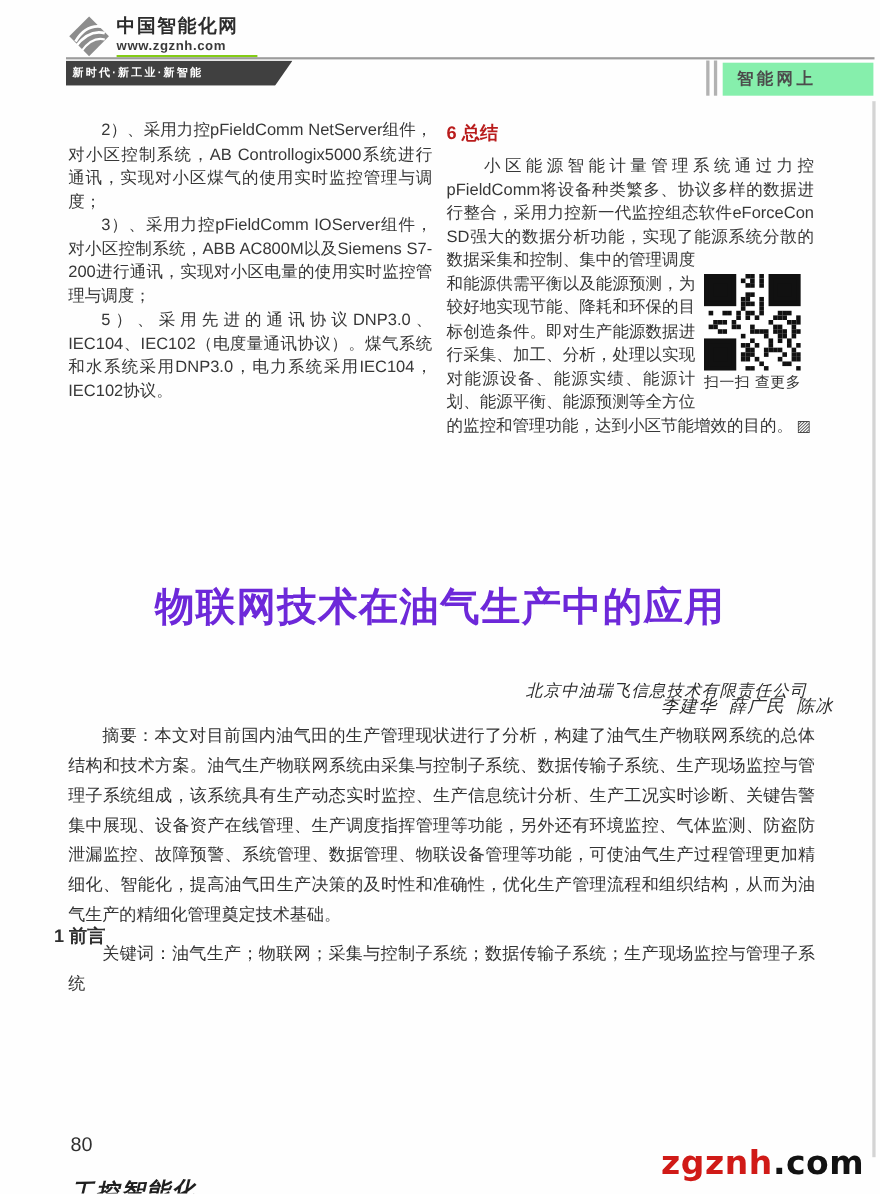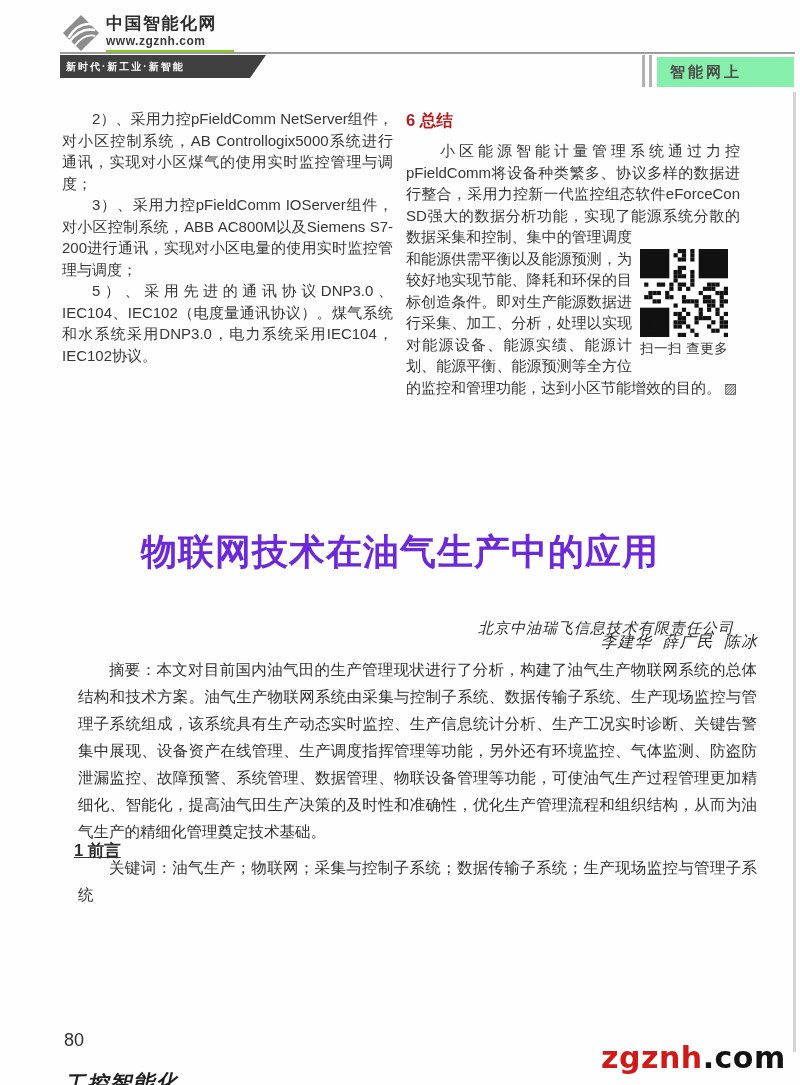--- a/index.html
+++ b/index.html
@@ -55,25 +55,25 @@
     position:absolute;left:40px;top:592px;width:718px;text-align:right;
     font-family:Liberation Mono, monospace;font-style:italic;
     font-size:16px;color:#2b2b2b;letter-spacing:1px;margin-top:40px;
   }
   .art-affil{
     position:absolute;left:56px;top:619px;width:678px;text-align:right;
     font-family:"Liberation Serif", serif;font-style:italic;
     font-size:15px;color:#2b2b2b;letter-spacing:1px;
   }
   
-  .abstract-block{position:absolute;left:62px;top:656px;width:679px;margin-left:16px;}
+  .abstract-block{position:absolute;left:62px;top:656px;width:679px;}
   .abstract-block p{margin:0;font-size:15.5px;line-height:27px;text-align:justify;text-indent:2em;color:#323232;}
   .abstract-block .kw{margin-top:9px;}
   
-  .sec1-cols{position:absolute;left:74px;top:840px;width:678px;display:flex;gap:25px;text-decoration:underline;}
+  .sec1-cols{position:absolute;left:49px;top:840px;width:678px;display:flex;gap:25px;}
   .h-sec1{margin:0 0 12px 0;font-size:16.5px;font-weight:bold;color:#2e2e2e;}
   .sec1-cols p.body{margin:0;font-size:15.5px;line-height:24px;text-align:justify;color:#373737;}
   .sec1-cols .col-l p.body{text-indent:2em;}
   
   .footer{position:absolute;left:64px;top:1030px;display:flex;align-items:baseline;gap:18px;flex-direction:column;}
   .page-num{font-size:18px;color:#2f2f2f;}
   .journal-logo{
     font-family:"DejaVu Serif", serif;font-style:italic;font-weight:bold;
     font-size:21px;color:#1f1f1f;letter-spacing:2px;transform:rotate(-1deg);
   }

